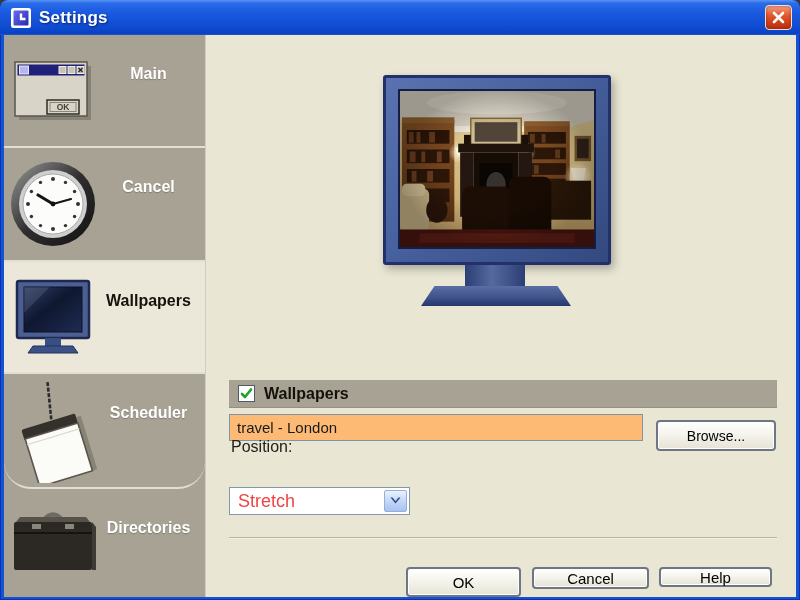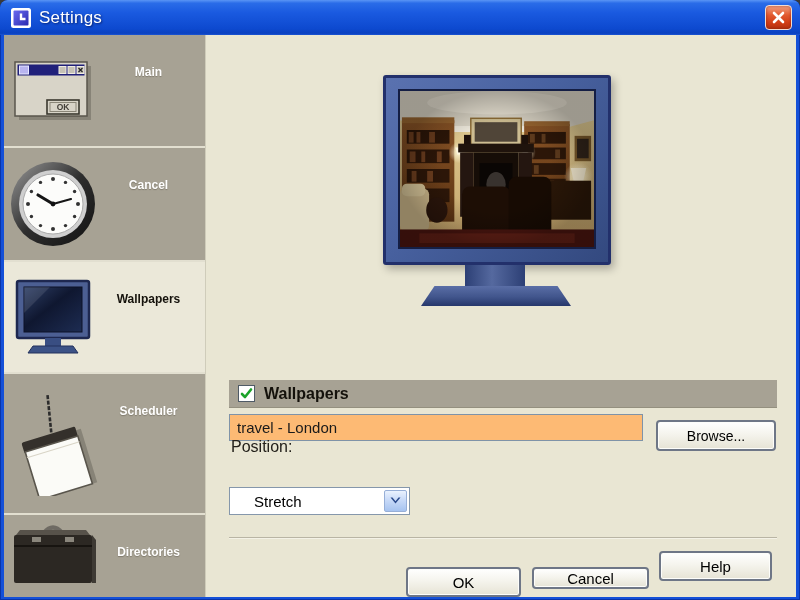--- a/index.html
+++ b/index.html
@@ -14,45 +14,45 @@
 
   
   .titlebar{
     position:absolute; left:0; top:0; right:0; height:35px;
     background:linear-gradient(180deg,#5a95f5 0%,#2a6ce8 9%,#1a5ae0 36%,#0d49cf 82%,#0a41c0 95%,#1c55d4 100%);
     display:flex; align-items:center; padding:0 8px 0 10px;
     border-radius:7px 7px 0 0;
   }
   .title-icon{ width:22px; height:22px; flex:0 0 auto; }
   .title-text{
-    color:#fff; font-weight:normal; font-size:17px; margin-left:7px;
+    color:#fff; font-weight:bold; font-size:17px; margin-left:7px;
     text-shadow:1px 1px 2px rgba(0,0,40,0.55); letter-spacing:0.2px;
   }
   .close-btn{
     margin-left:auto; width:27px; height:25px; border-radius:4px;
     background:linear-gradient(180deg,#f0a183 0%,#e2592f 40%,#cf3b15 75%,#b23110 100%);
     border:1px solid #f3dcd2; box-shadow:inset 0 0 3px rgba(120,20,0,.6);
     display:flex; align-items:center; justify-content:center; cursor:default;
   }
 
   
   .sidebar{
     position:absolute; left:4px; top:35px; width:201px; bottom:3px;
     background:#a7a294; display:flex; flex-direction:column;
   }
   .side-item{
     position:relative; display:flex; align-items:center;
     border-bottom:2px solid #e2dfd0; cursor:default;
   }
   .side-item:last-child{ border-bottom:none; flex:1; }
   .it-main{ height:113px; } .it-clock{ height:114px; }
-  .it-wall{ height:112px; background:#ebe8d9; } .it-sched{ height:141px; }
+  .it-wall{ height:112px; background:#ebe8d9; } .it-sched{ height:115px;border-radius:27px; }
   .icon-box{ width:98px; display:flex; align-items:center; justify-content:center; }
   .side-label{
-    flex:1; text-align:center; font-weight:bold; font-size:12px; color:#fff;
+    flex:1; text-align:center; font-weight:bold; font-size:16px; color:#fff;
     text-shadow:0 1px 1px rgba(60,55,40,.35); padding-right:10px;
     align-self:flex-start; margin-top:30px;
   }
   .it-wall .side-label{ color:#15120c; text-shadow:none; }
 
   
   .content{
     position:absolute; left:205px; top:35px; right:4px; bottom:3px;
     background:#e9e6d3; border-left:1px solid #cfccba;
   }
@@ -107,35 +107,35 @@
   }
   .browse-btn{ left:450px; top:377px; width:120px; height:31px; font-size:14px; }
 
   
   .pos-label{ position:absolute; left:25px; top:403px; font-size:16px; color:#23201a; }
   .combo{
     position:absolute; left:23px; top:452px; width:181px; height:28px;
     background:#fff; border:1px solid #8597ab; display:flex; align-items:center;
     cursor:default;
   }
-  .combo-value{ flex:1; padding-left:24px; font-size:15px; color:#000000; }
+  .combo-value{ flex:1; padding-left:8px; font-size:18px; color:#ef4444; }
   .combo-arrow{
     width:23px; height:22px; margin:2px; border:1px solid #97afd7; border-radius:2px;
     background:linear-gradient(180deg,#eaf2fe 0%,#c8daf8 45%,#a6c3f0 100%);
     display:flex; align-items:center; justify-content:center;
   }
 
   .divider{
     position:absolute; left:23px; top:502px; width:548px; height:0;
     border-top:1px solid #b9b5a4; border-bottom:1px solid #f4f2e6;
   }
 
   .ok-btn{ left:200px; top:524px; width:115px; height:30px; }
   .cancel-btn{ left:326px; top:524px; width:117px; height:22px; }
-  .help-btn{ left:453px; top:508px; width:113px; height:30px; }
+  .help-btn{ left:453px; top:524px; width:113px; height:20px; }
 </style>
 </head>
 <body>
 
 <div class="window">
 
   <div class="titlebar">
     <svg class="title-icon" viewBox="0 0 22 22">
       <defs>
         <linearGradient id="tg" x1="0" y1="0" x2="1" y2="1">

